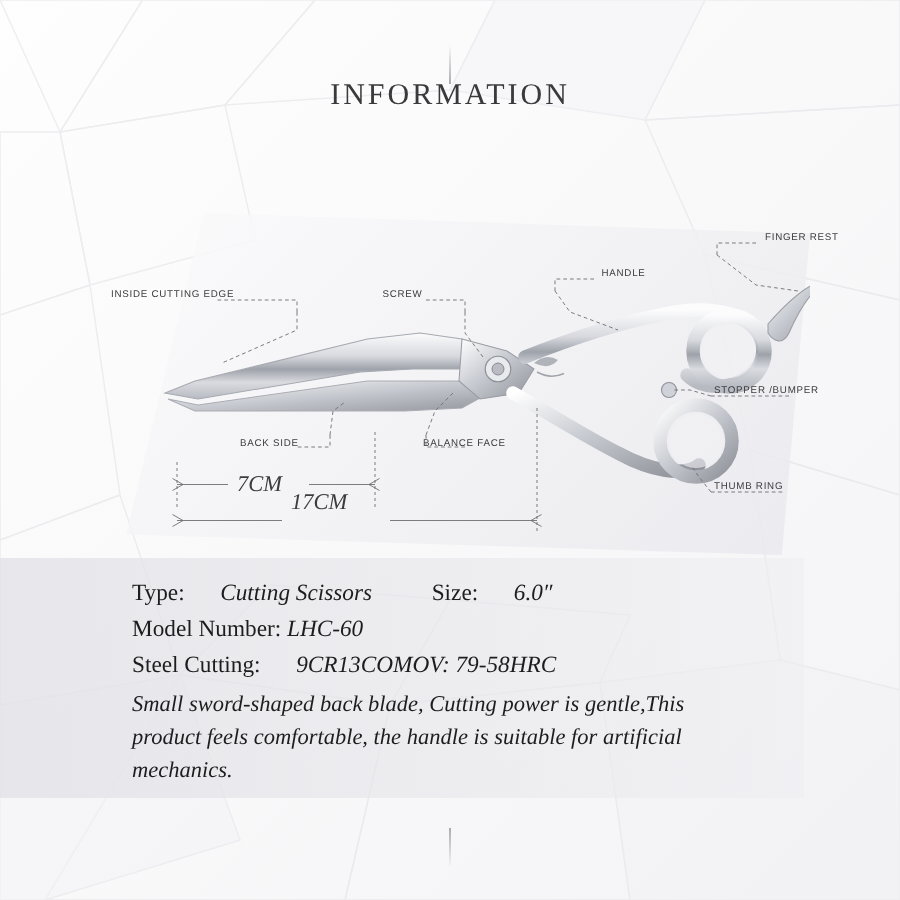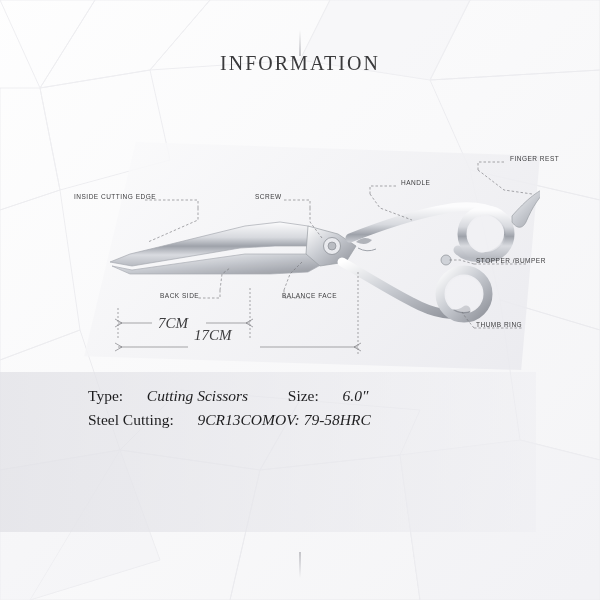--- a/index.html
+++ b/index.html
@@ -271,21 +271,26 @@
       <div class="row">
         <span class="key">Type:</span>
         <span class="gap"></span>
         <span class="val">Cutting Scissors</span>
         <span class="gap"></span><span class="gap"></span>
         <span class="key">Size:</span>
         <span class="gap"></span>
         <span class="val">6.0″</span>
       </div>
       <div class="row">
+        <span class="key">Model Number:</span>
+        <span class="val">LHC-60</span>
+      </div>
+      <div class="row">
         <span class="key">Steel Cutting:</span>
         <span class="gap"></span>
         <span class="val">9CR13COMOV: 79-58HRC</span>
       </div>
+      <div class="desc">Small sword-shaped back blade, Cutting power is gentle,This product feels comfortable, the handle is suitable for artificial mechanics.</div>
     </div>
   </div>
 
   <div class="bottom-divider"></div>
 </div>
 
 </body></html>

